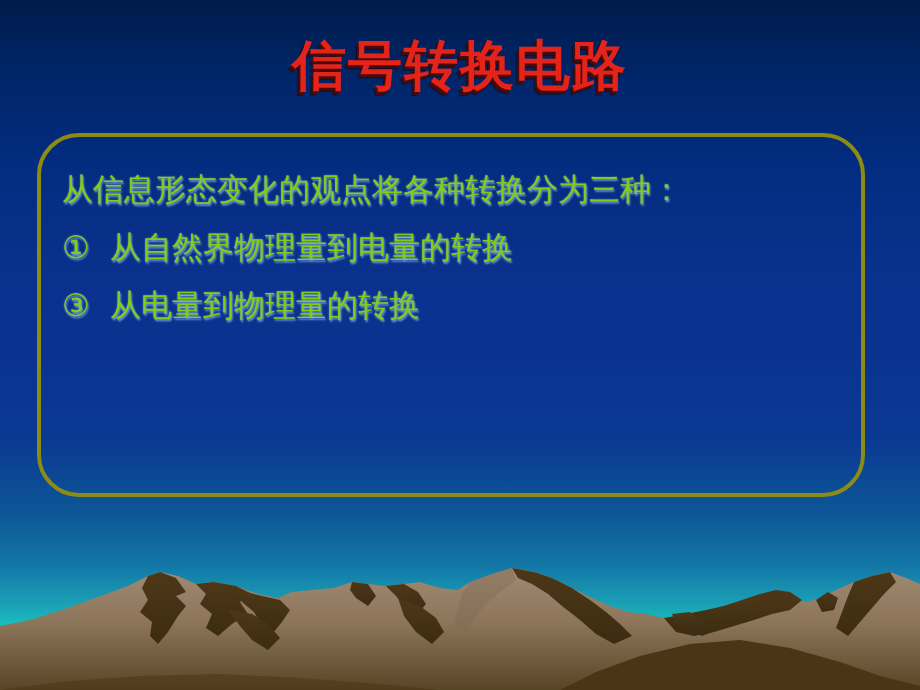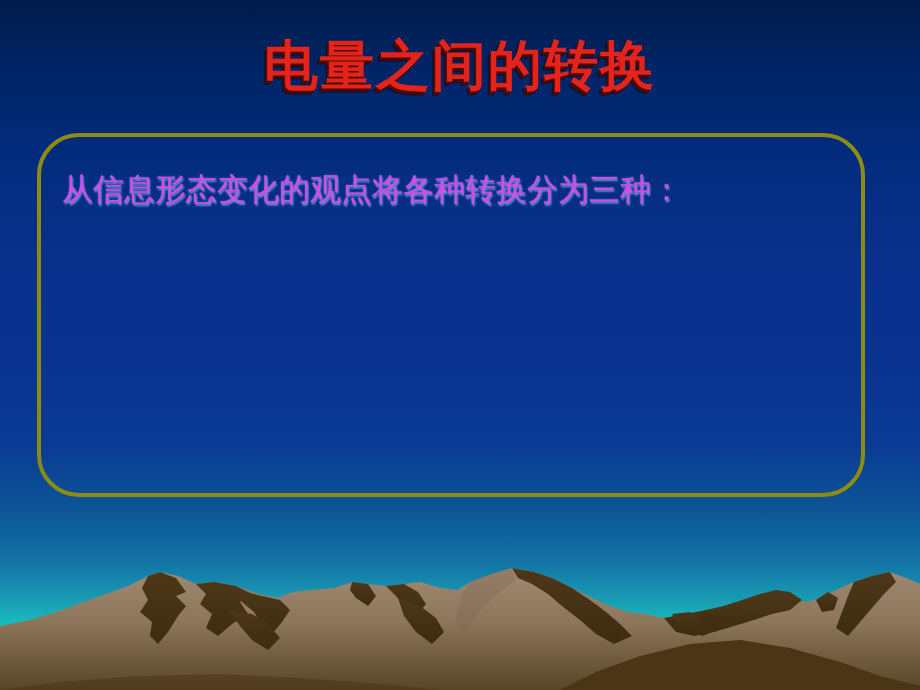--- a/index.html
+++ b/index.html
@@ -66,21 +66,21 @@
     box-sizing: border-box;
     border: 4px solid #8c8c15;
     border-radius: 42px;
     background: transparent;
   }
   #body-text {
     position: absolute;
     left: 62px;
     top: 160px;
     width: 790px;
-    color: #d946ef;
+    color: #84cc16;
     font-family: "DejaVu Serif", serif;
     font-size: 31px;
     line-height: 58px;
     text-shadow: 1px 2px 2px rgba(120,170,225,0.85), 0 0 2px rgba(160,200,240,0.5);
     white-space: nowrap;
   }
   #body-text .line {
     display: block;
     white-space: nowrap;
   }
@@ -142,21 +142,23 @@
 
     <path d="M854,42 L872,36 L890,32 L896,42 L884,54 L872,68 L860,82 L848,96
              L836,88 L842,72 L848,56 Z" fill="url(#rockDark)"></path>
     <path d="M816,60 L828,52 L838,58 L834,70 L822,72 Z" fill="url(#rockDark)"></path>
 
     <path d="M560,150 L596,132 L640,116 L690,104 L740,100 L790,108 L840,122
              L880,136 L920,146 L920,150 Z" fill="#4a3515"></path>
     <path d="M0,150 L60,142 L140,136 L220,134 L300,138 L380,144 L440,150 Z" fill="#4a3515" opacity="0.55"></path>
   </svg>
 
-  <div id="title">电量之间的转换</div>
+  <div id="title">信号转换电路</div>
 
   <div id="content-box"></div>
 
   <div id="body-text">
     <span class="line">从信息形态变化的观点将各种转换分为三种：</span>
+    <span class="line"><span class="marker">①</span><span>从自然界物理量到电量的转换</span></span>
+    <span class="line"><span class="marker">③</span><span>从电量到物理量的转换</span></span>
   </div>
 
 </div>
 
 </body></html>

